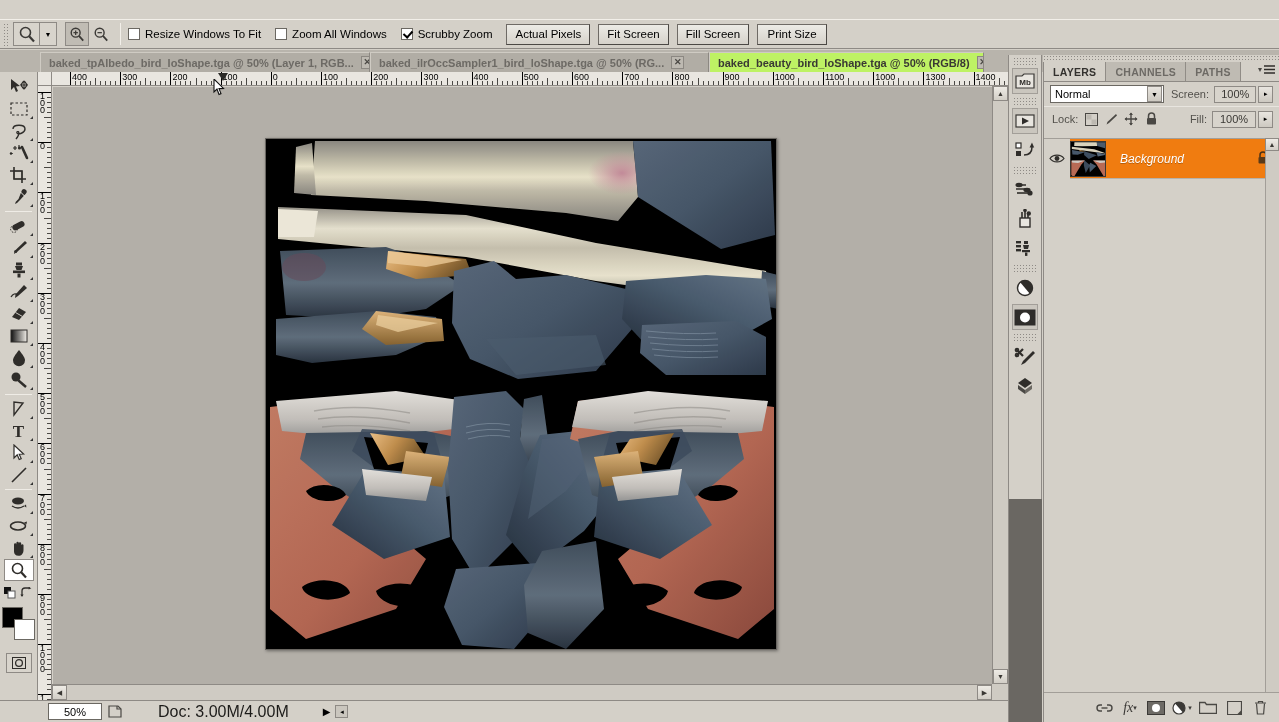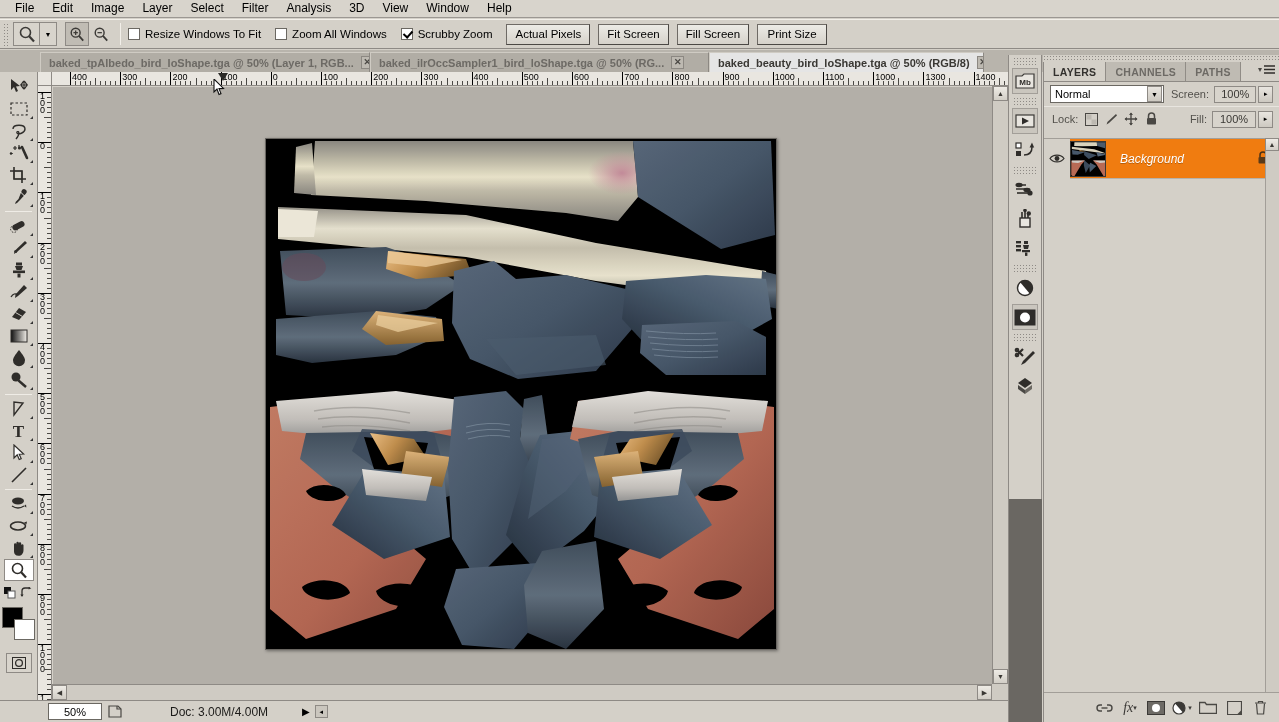--- a/index.html
+++ b/index.html
@@ -118,21 +118,21 @@
     color: #6d6a65;
     background: #b1ada5;
     border-left: 1px solid #cfcbc3;
     border-right: 1px solid #8c8882;
     border-top: 1px solid #cfcbc3;
     cursor: default;
     white-space: nowrap;
     max-width: 340px; overflow: hidden;
   }
   .doc-tab.active {
-    background: #e5e5e5;
+    background: #bef264;
     color: #3a3834;
   }
   .doc-tab .tab-close {
     display: inline-flex; align-items: center; justify-content: center;
     width: 13px; height: 13px; margin-left: 7px;
     border: 1px solid #8c8882;
     background: #bdb9b1;
     font-size: 9px; line-height: 9px; color: #4a4844;
     flex: none;
   }
@@ -360,21 +360,21 @@
   }
   #status-grip { width: 38px; height: 21px; }
   #zoom-field {
     width: 54px; height: 17px; margin-left: 10px;
     background: #fff; border: 1px solid #6b6862;
     display: flex; align-items: center; justify-content: center;
     font-size: 11px;
   }
   #status-proxy { width: 22px; height: 18px; display: flex; align-items: center; justify-content: center;
                   margin-left: 2px; }
-  #doc-info { margin-left: 44px; font-size: 12px; color: #1c1b19; }
+  #doc-info { margin-left: 32px; font-size: 16px; color: #1c1b19; }
   #status-arrow { margin-left: 34px; font-size: 10px; }
   #status-resize { width: 13px; height: 13px; margin-left: 5px;
                    border: 1px solid #8e8a85; background: #cac6be;
                    display:flex; align-items:center; justify-content:center; font-size:7px;}
   #status-fill { flex: 1; height: 21px; margin-left: 6px; }
 
   
   #cursor-mark {
     position: absolute; left: 180px; top: 1px; width: 0; height: 0;
     border-left: 5px solid transparent; border-right: 5px solid transparent;
@@ -383,33 +383,20 @@
   .ps-cursor {
     position: absolute; left: 213px; top: 79px;
     font-size: 13px; color: #111; pointer-events: none;
   }
 </style>
 </head>
 <body>
 
 <div id="app">
 
-  <div id="menubar" class="dots">
-    <div class="menu-item">File</div>
-    <div class="menu-item">Edit</div>
-    <div class="menu-item">Image</div>
-    <div class="menu-item">Layer</div>
-    <div class="menu-item">Select</div>
-    <div class="menu-item">Filter</div>
-    <div class="menu-item">Analysis</div>
-    <div class="menu-item">3D</div>
-    <div class="menu-item">View</div>
-    <div class="menu-item">Window</div>
-    <div class="menu-item">Help</div>
-  </div>
 
   <div id="optionsbar" class="dots">
     <div class="grip"></div>
 
     <div class="tool-preset">
       <div class="tp-icon">
         <svg width="18" height="18" viewBox="0 0 18 18">
           <circle cx="7.5" cy="7.5" r="5" fill="none" stroke="#3b3936" stroke-width="1.6"></circle>
           <line x1="11.2" y1="11.2" x2="16" y2="16.5" stroke="#3b3936" stroke-width="2.2"></line>
         </svg>

